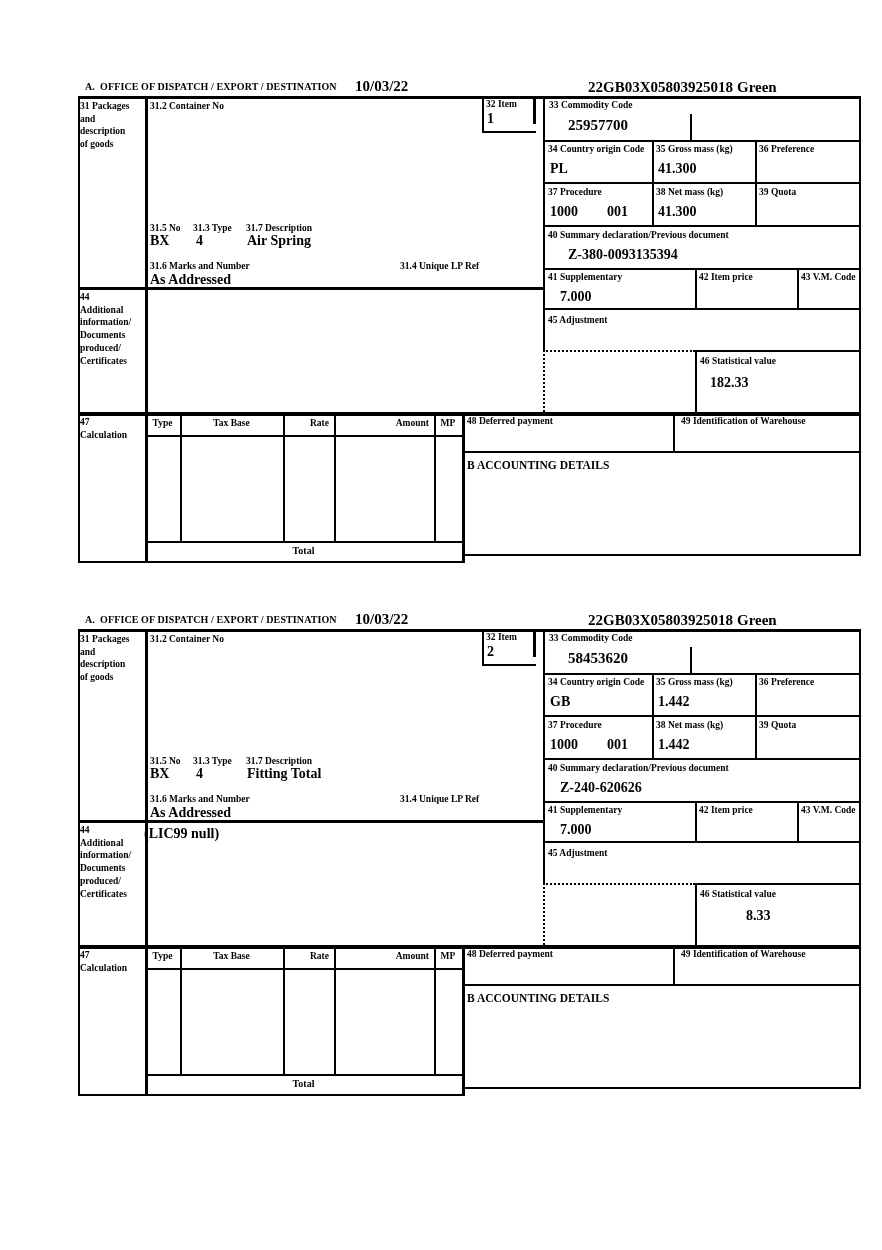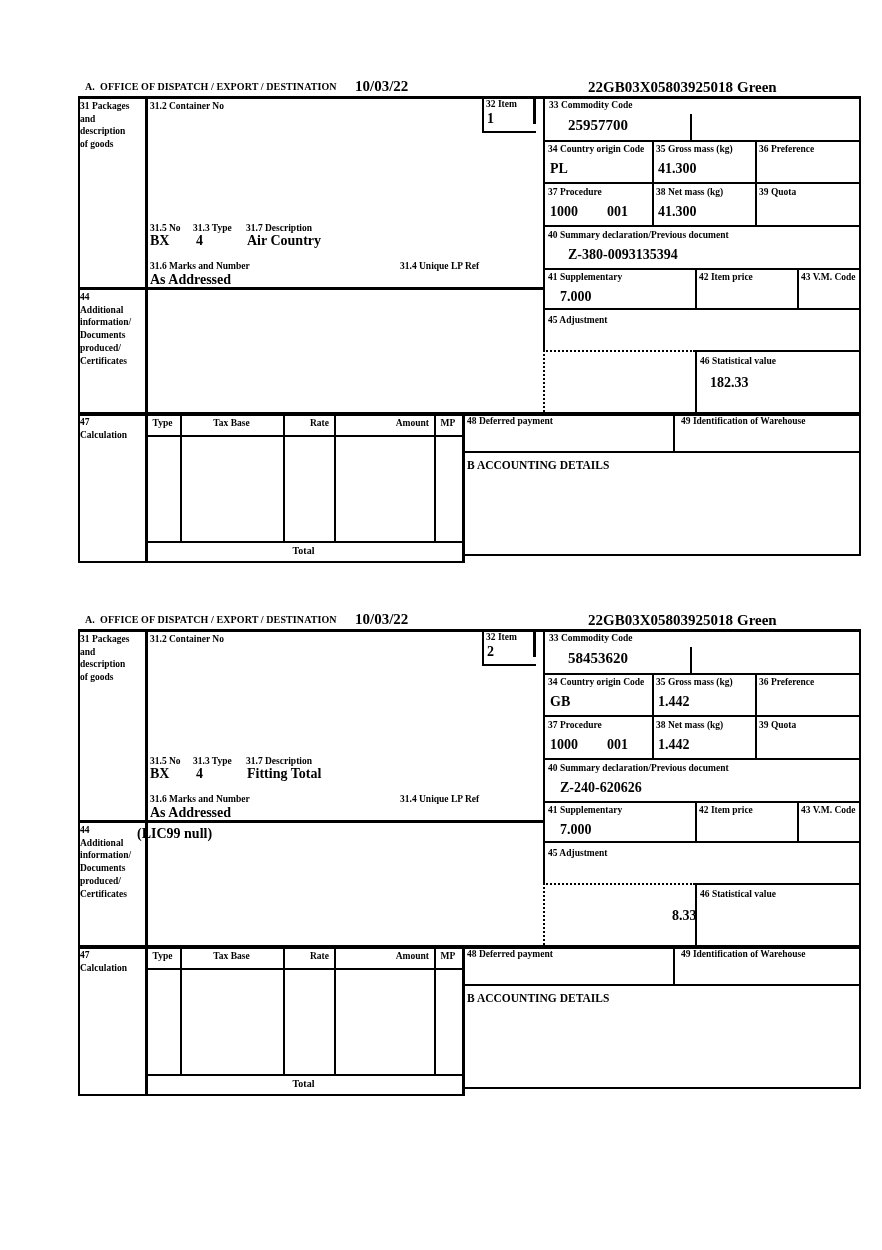--- a/index.html
+++ b/index.html
@@ -76,21 +76,21 @@
     <div class="lbl multi" style="left:80px;top:22px">31 Packages
 and
 description
 of goods</div>
     <div class="lbl" style="left:150px;top:23px">31.2 Container No</div>
     <div class="lbl" style="left:150px;top:145px">31.5 No</div>
     <div class="lbl" style="left:193px;top:145px">31.3 Type</div>
     <div class="lbl" style="left:246px;top:145px">31.7 Description</div>
     <div class="val" style="left:150px;top:155px">BX</div>
     <div class="val" style="left:196px;top:155px">4</div>
-    <div class="val" style="left:247px;top:155px">Air Country</div>
+    <div class="val" style="left:247px;top:155px">Air Spring</div>
     <div class="lbl" style="left:150px;top:183px">31.6 Marks and Number</div>
     <div class="lbl" style="left:400px;top:183px">31.4 Unique LP Ref</div>
     <div class="val" style="left:150px;top:194px">As Addressed</div>
 
     <div class="lbl" style="left:486px;top:21px">32 Item</div>
     <div class="val" style="left:487px;top:33px">1</div>
     <div class="lbl" style="left:549px;top:22px">33 Commodity Code</div>
     <div class="val vlg" style="left:568px;top:39px">25957700</div>
 
     <div class="lbl" style="left:548px;top:66px">34 Country origin Code</div>
@@ -223,24 +223,24 @@
     <div class="val" style="left:560px;top:211px">7.000</div>
     <div class="lbl" style="left:699px;top:194px">42 Item price</div>
     <div class="lbl" style="left:801px;top:194px">43 V.M. Code</div>
 
     <div class="lbl multi" style="left:80px;top:213px">44
 Additional
 information/
 Documents
 produced/
 Certificates</div>
-    <div class="val" style="left:137px;top:215px">(LIC99 null)</div>
+    <div class="val" style="left:144px;top:215px">(LIC99 null)</div>
     <div class="lbl" style="left:548px;top:237px">45 Adjustment</div>
     <div class="lbl" style="left:700px;top:278px">46 Statistical value</div>
-    <div class="val" style="left:672px;top:297px">8.33</div>
+    <div class="val" style="left:746px;top:297px">8.33</div>
 
     <div class="lbl multi" style="left:80px;top:338px">47
 Calculation</div>
     <div class="cell tc" style="left:145px;width:35px">Type</div>
     <div class="cell tc" style="left:180px;width:103px">Tax Base</div>
     <div class="cell tr" style="left:283px;width:51px">Rate</div>
     <div class="cell tr" style="left:334px;width:100px">Amount</div>
     <div class="cell tc" style="left:434px;width:28px">MP</div>
     <div class="totalrow">Total</div>
 

